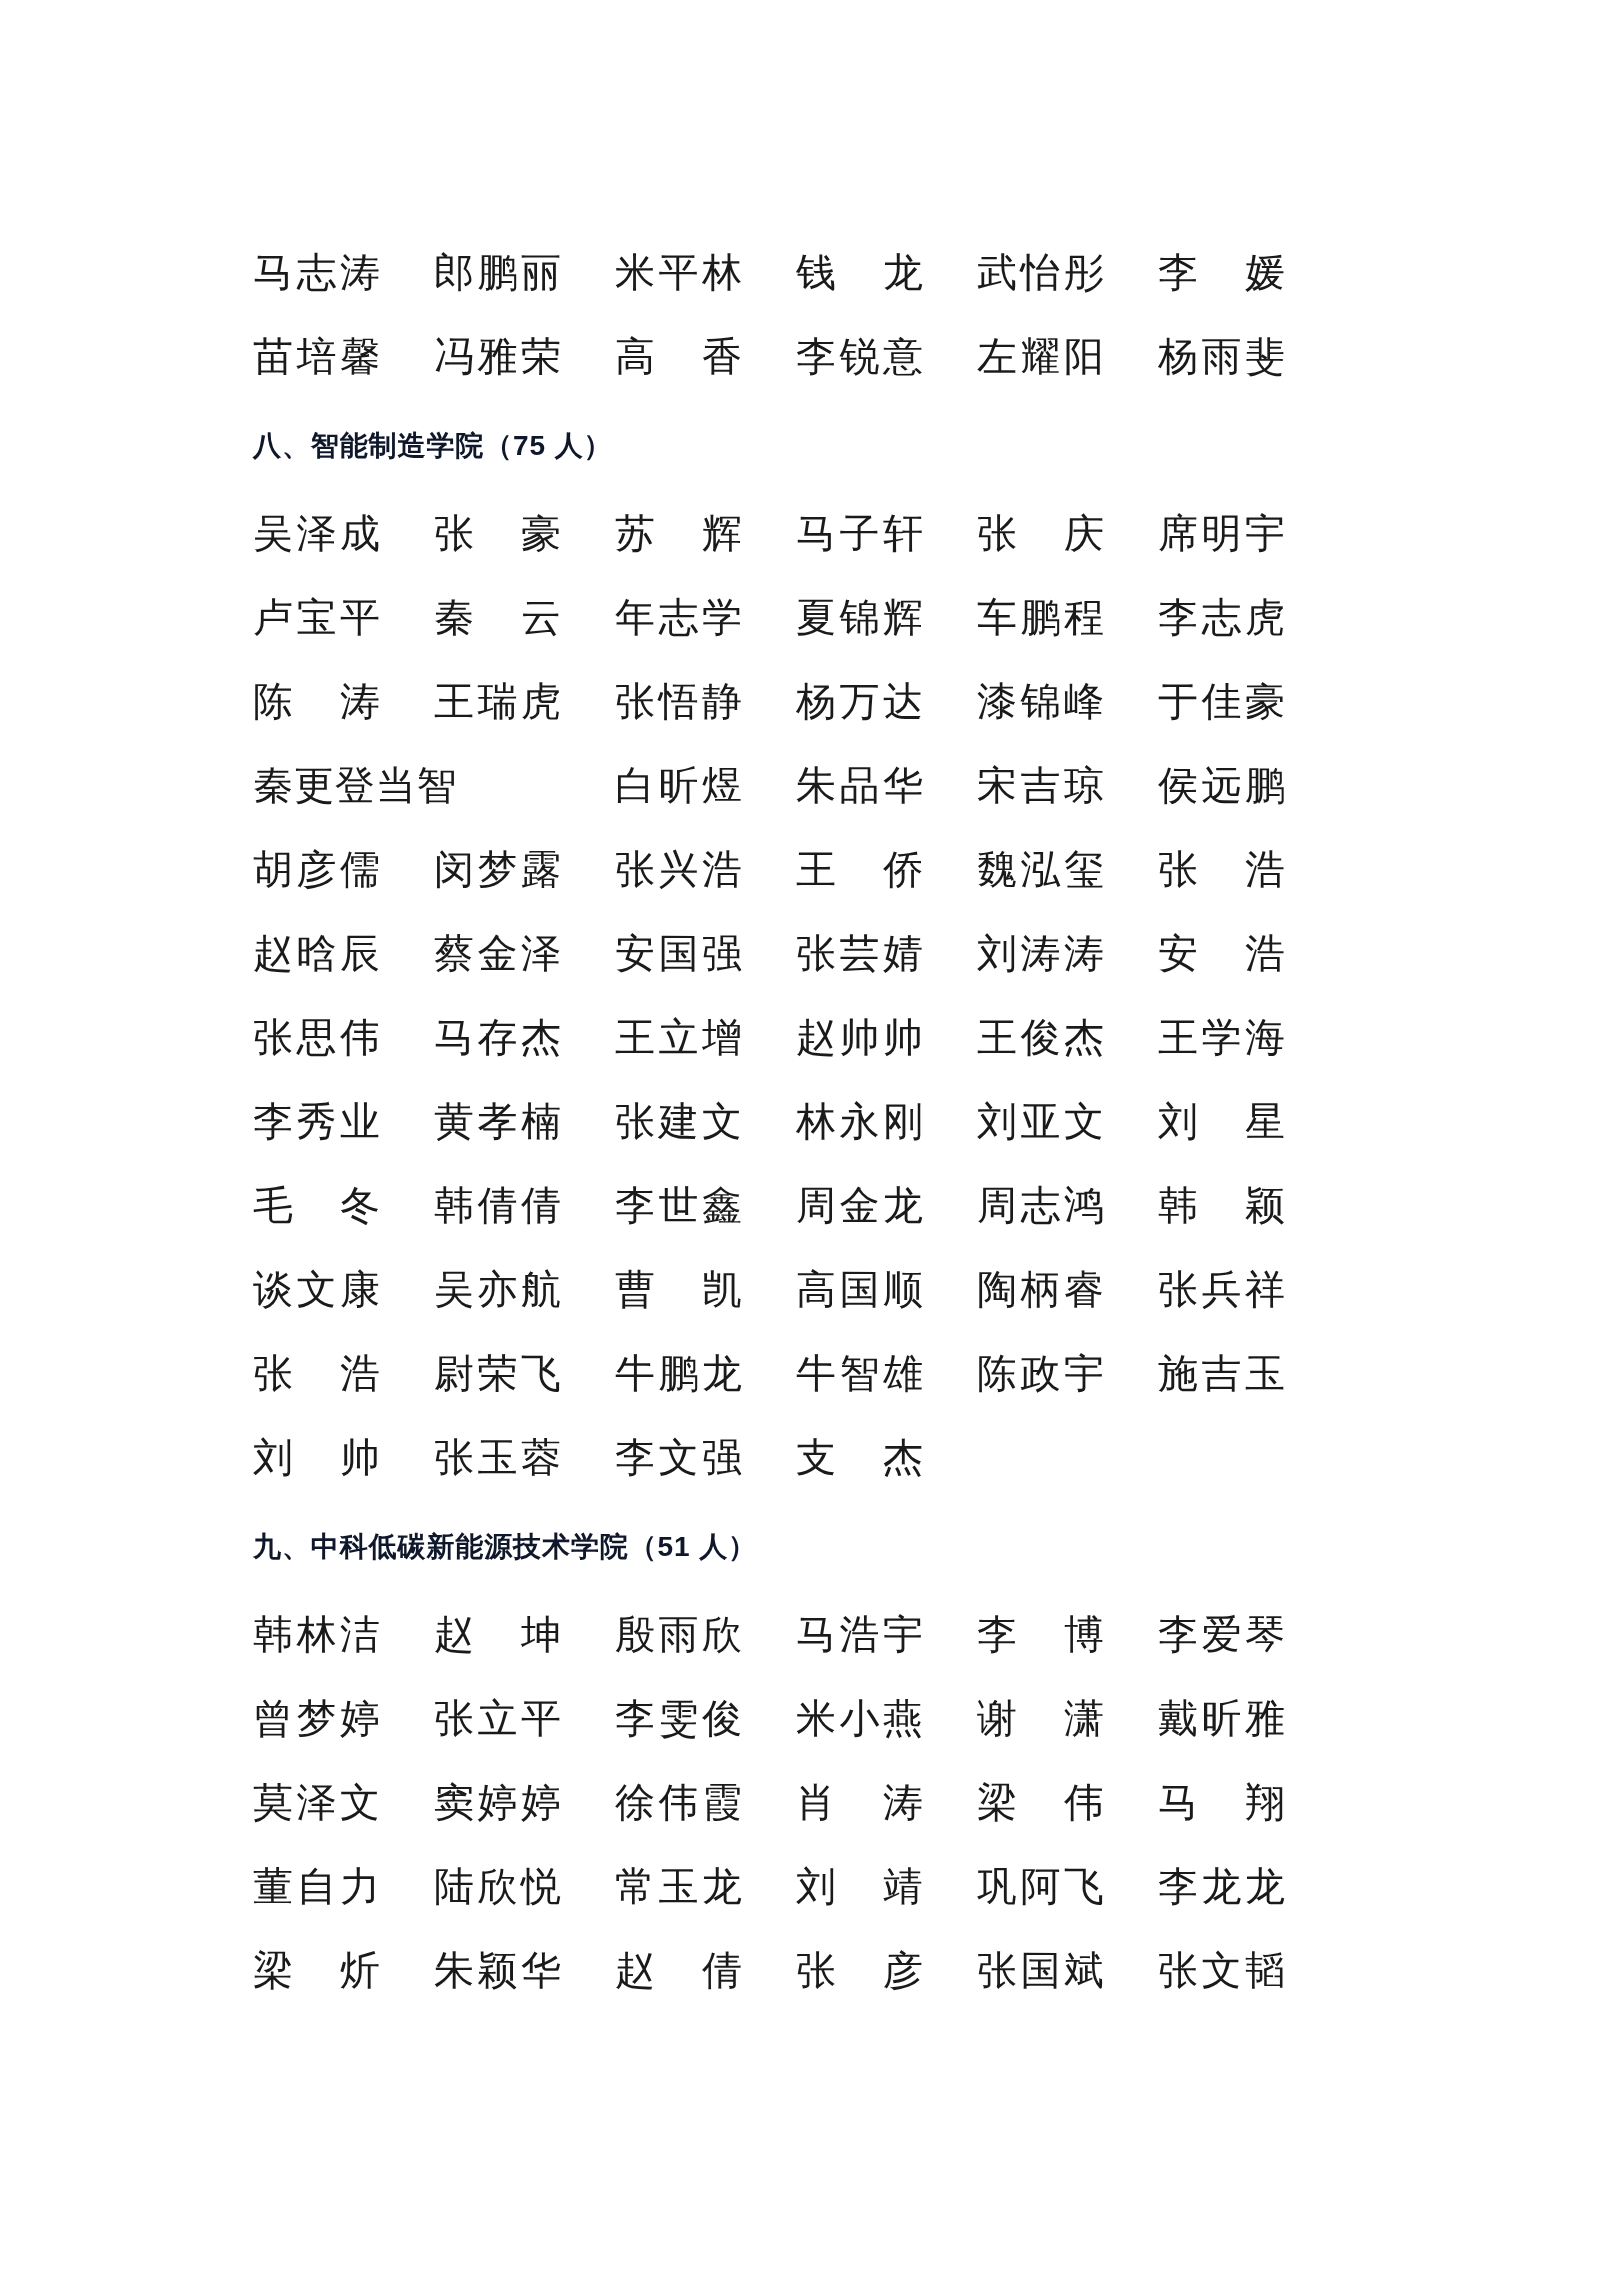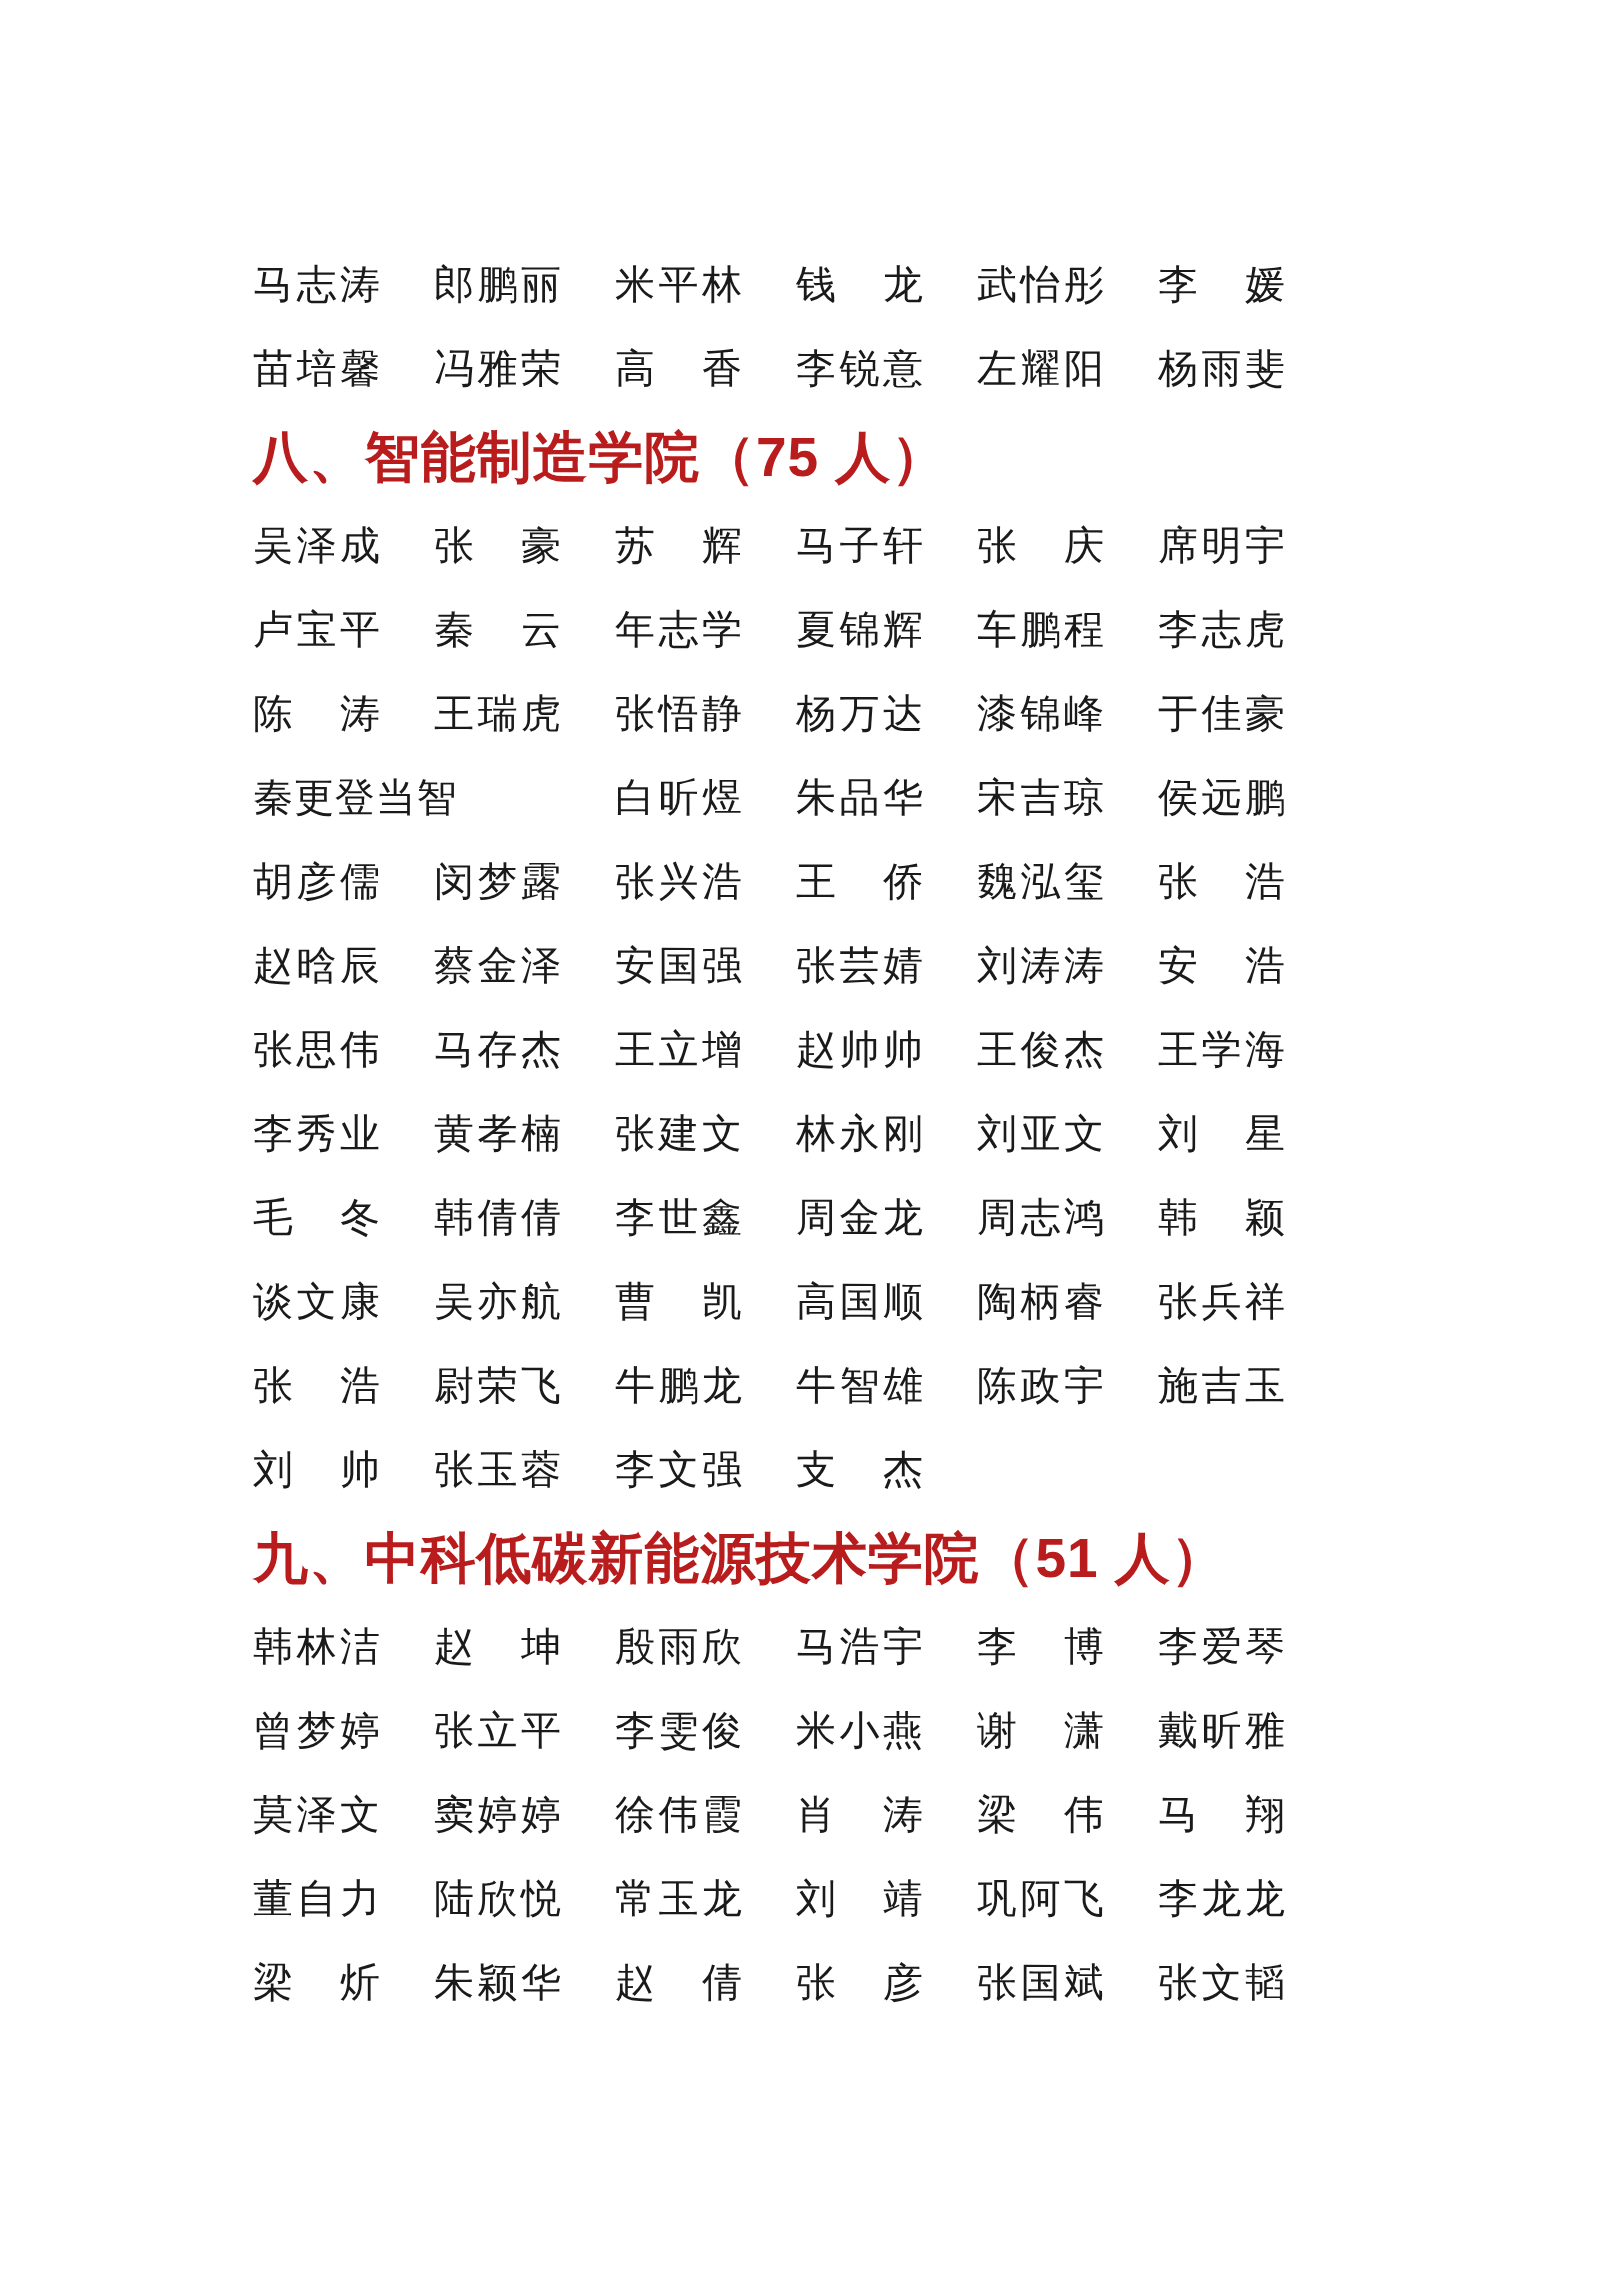--- a/index.html
+++ b/index.html
@@ -11,21 +11,20 @@
     position: relative;
     width: 1616px;
     height: 2285px;
     background: #ffffff;
     overflow: hidden;
     color: #1a1a1a;
   }
   .content {
     padding-left: 253px;
     padding-top: 231px;
-    margin-top: 12px;
   }
   .name-row {
     height: 84px;
     display: flex;
     align-items: center;
   }
   .name-cell {
     display: inline-block;
     width: 127px;
     margin-right: 54px;
@@ -43,23 +42,23 @@
     letter-spacing: 0.9px;
   }
   .heading-row {
     height: 93px;
     display: flex;
     align-items: center;
   }
   .section-heading {
     font-family: "Liberation Sans", "DejaVu Sans", sans-serif;
     font-weight: 700;
-    font-size: 55px;
+    font-size: 28px;
     line-height: 1;
-    color: #b91c1c;
+    color: #0f172a;
     letter-spacing: 0.9px;
   }
 </style>
 </head>
 <body>
 
 <div class="page">
   <main class="content">
       <div class="name-row">
         <span class="name-cell len3">马志涛</span>

